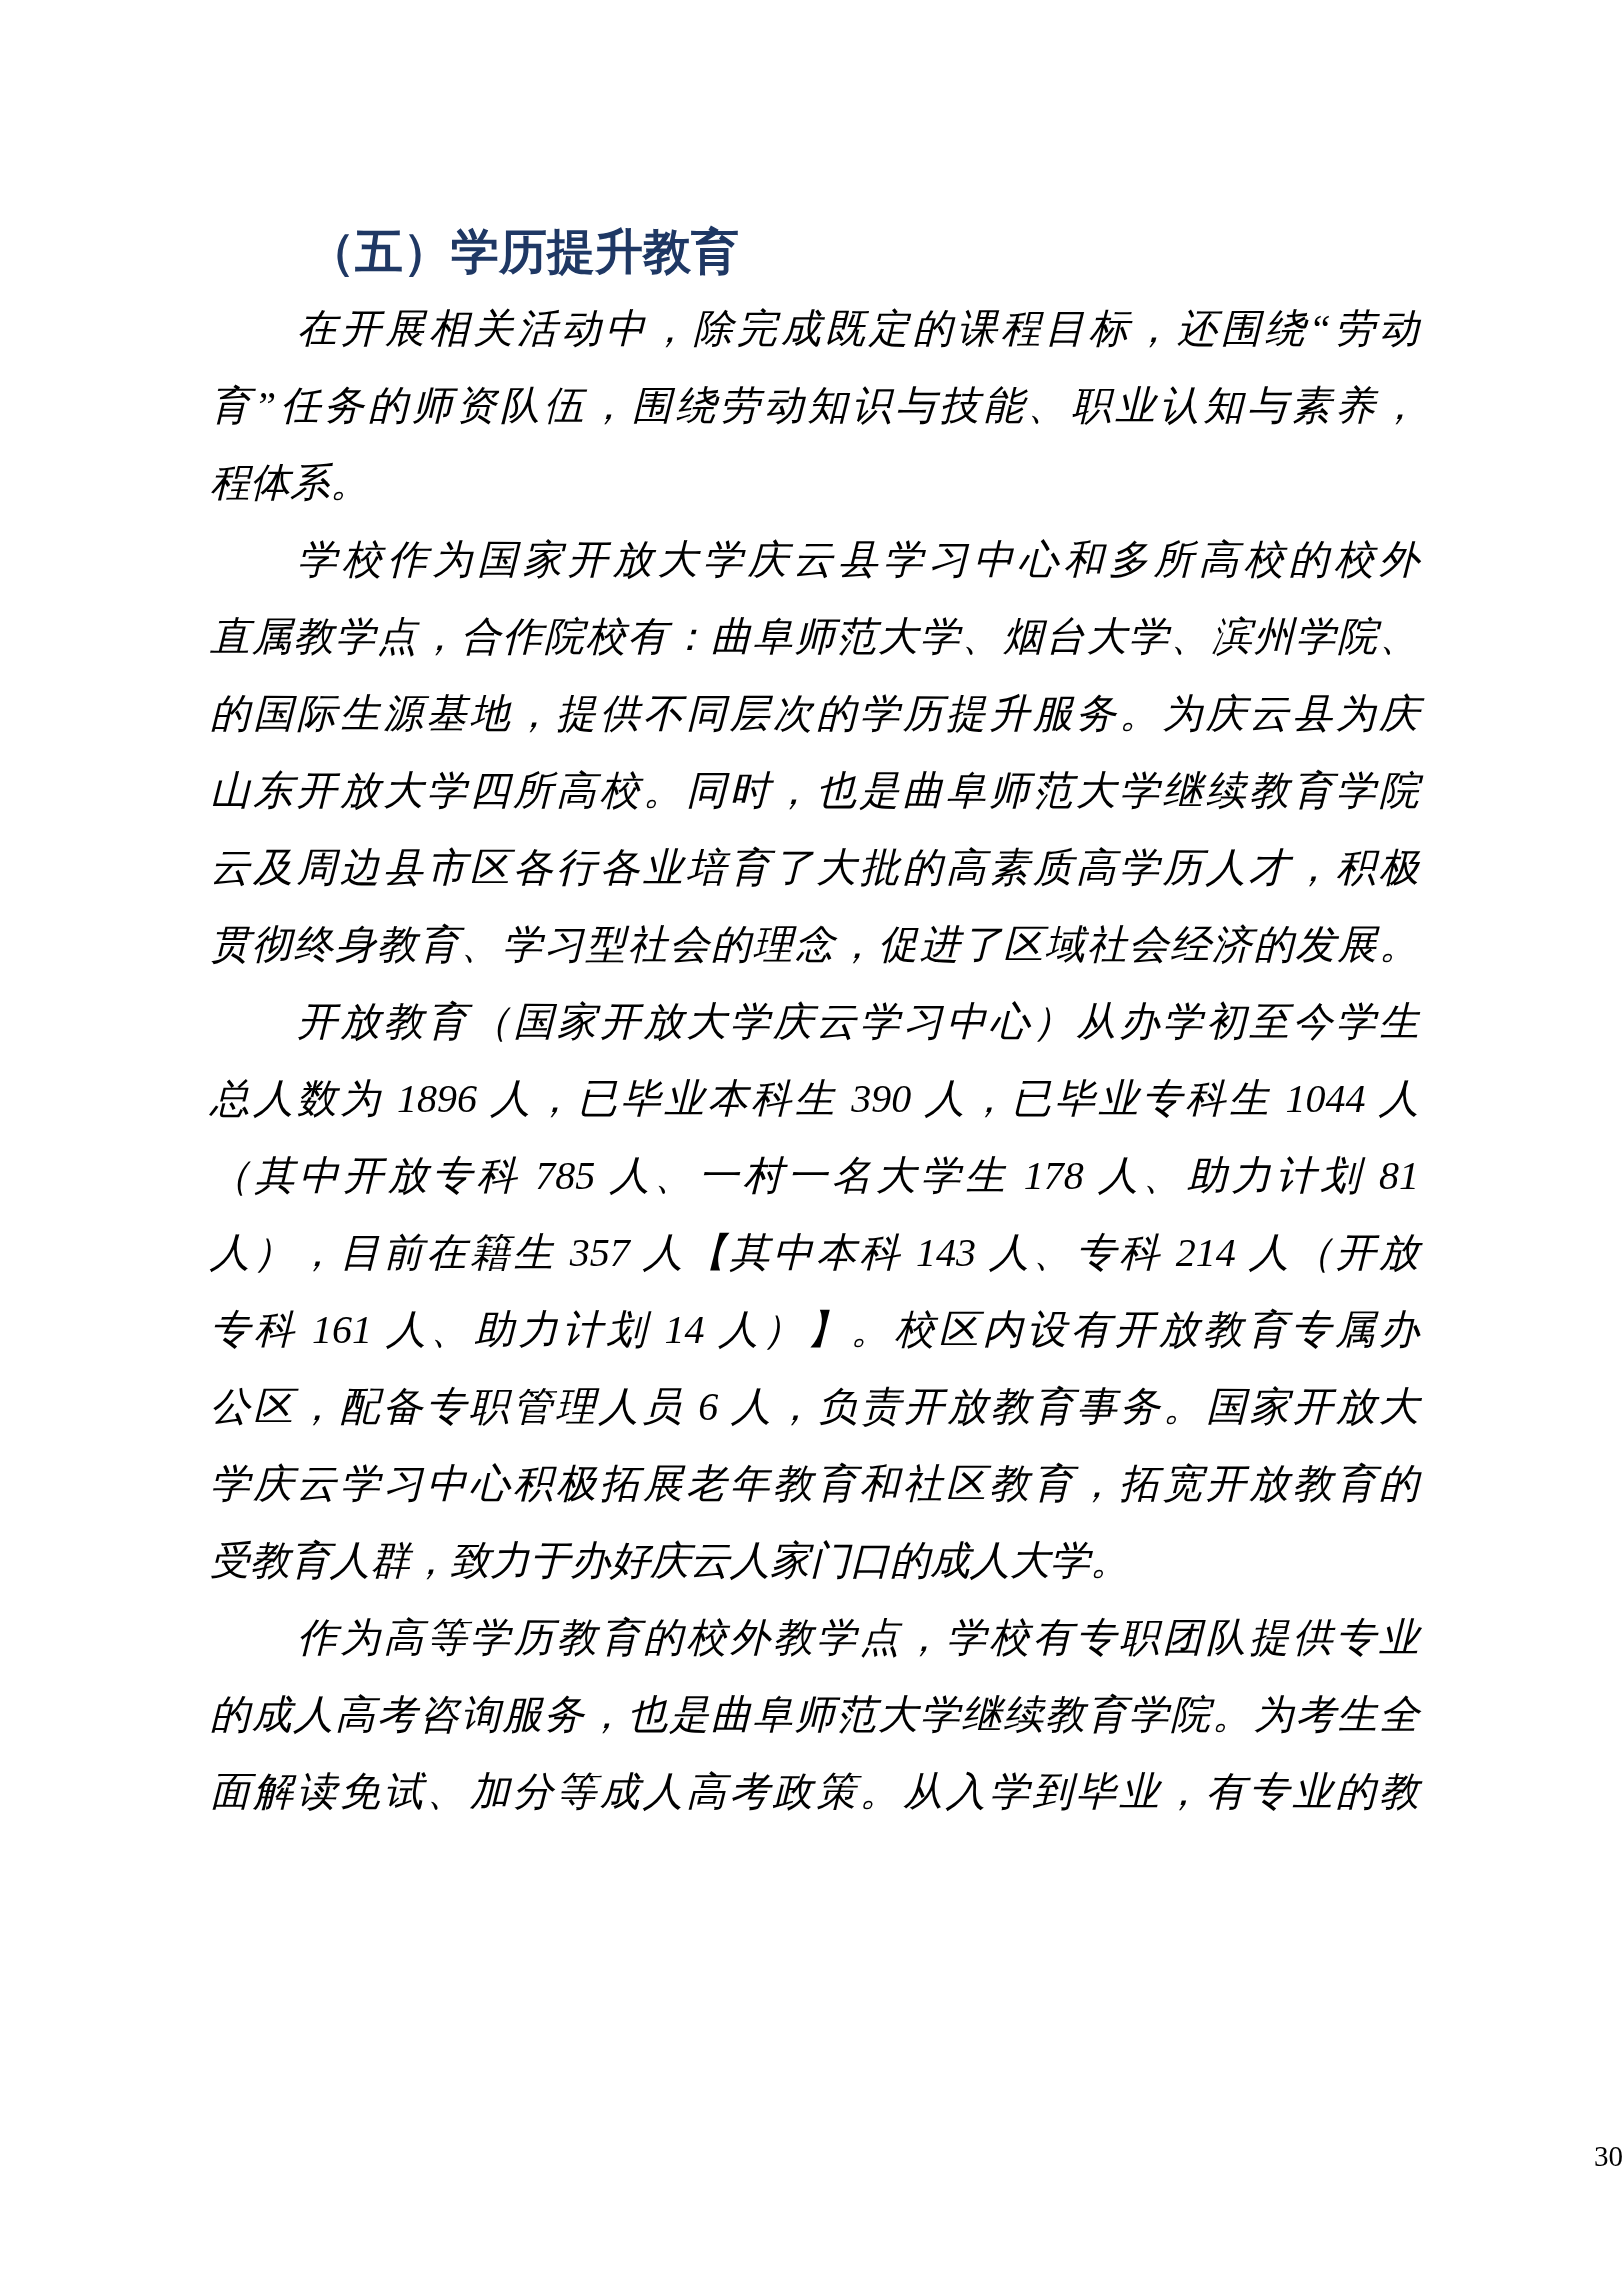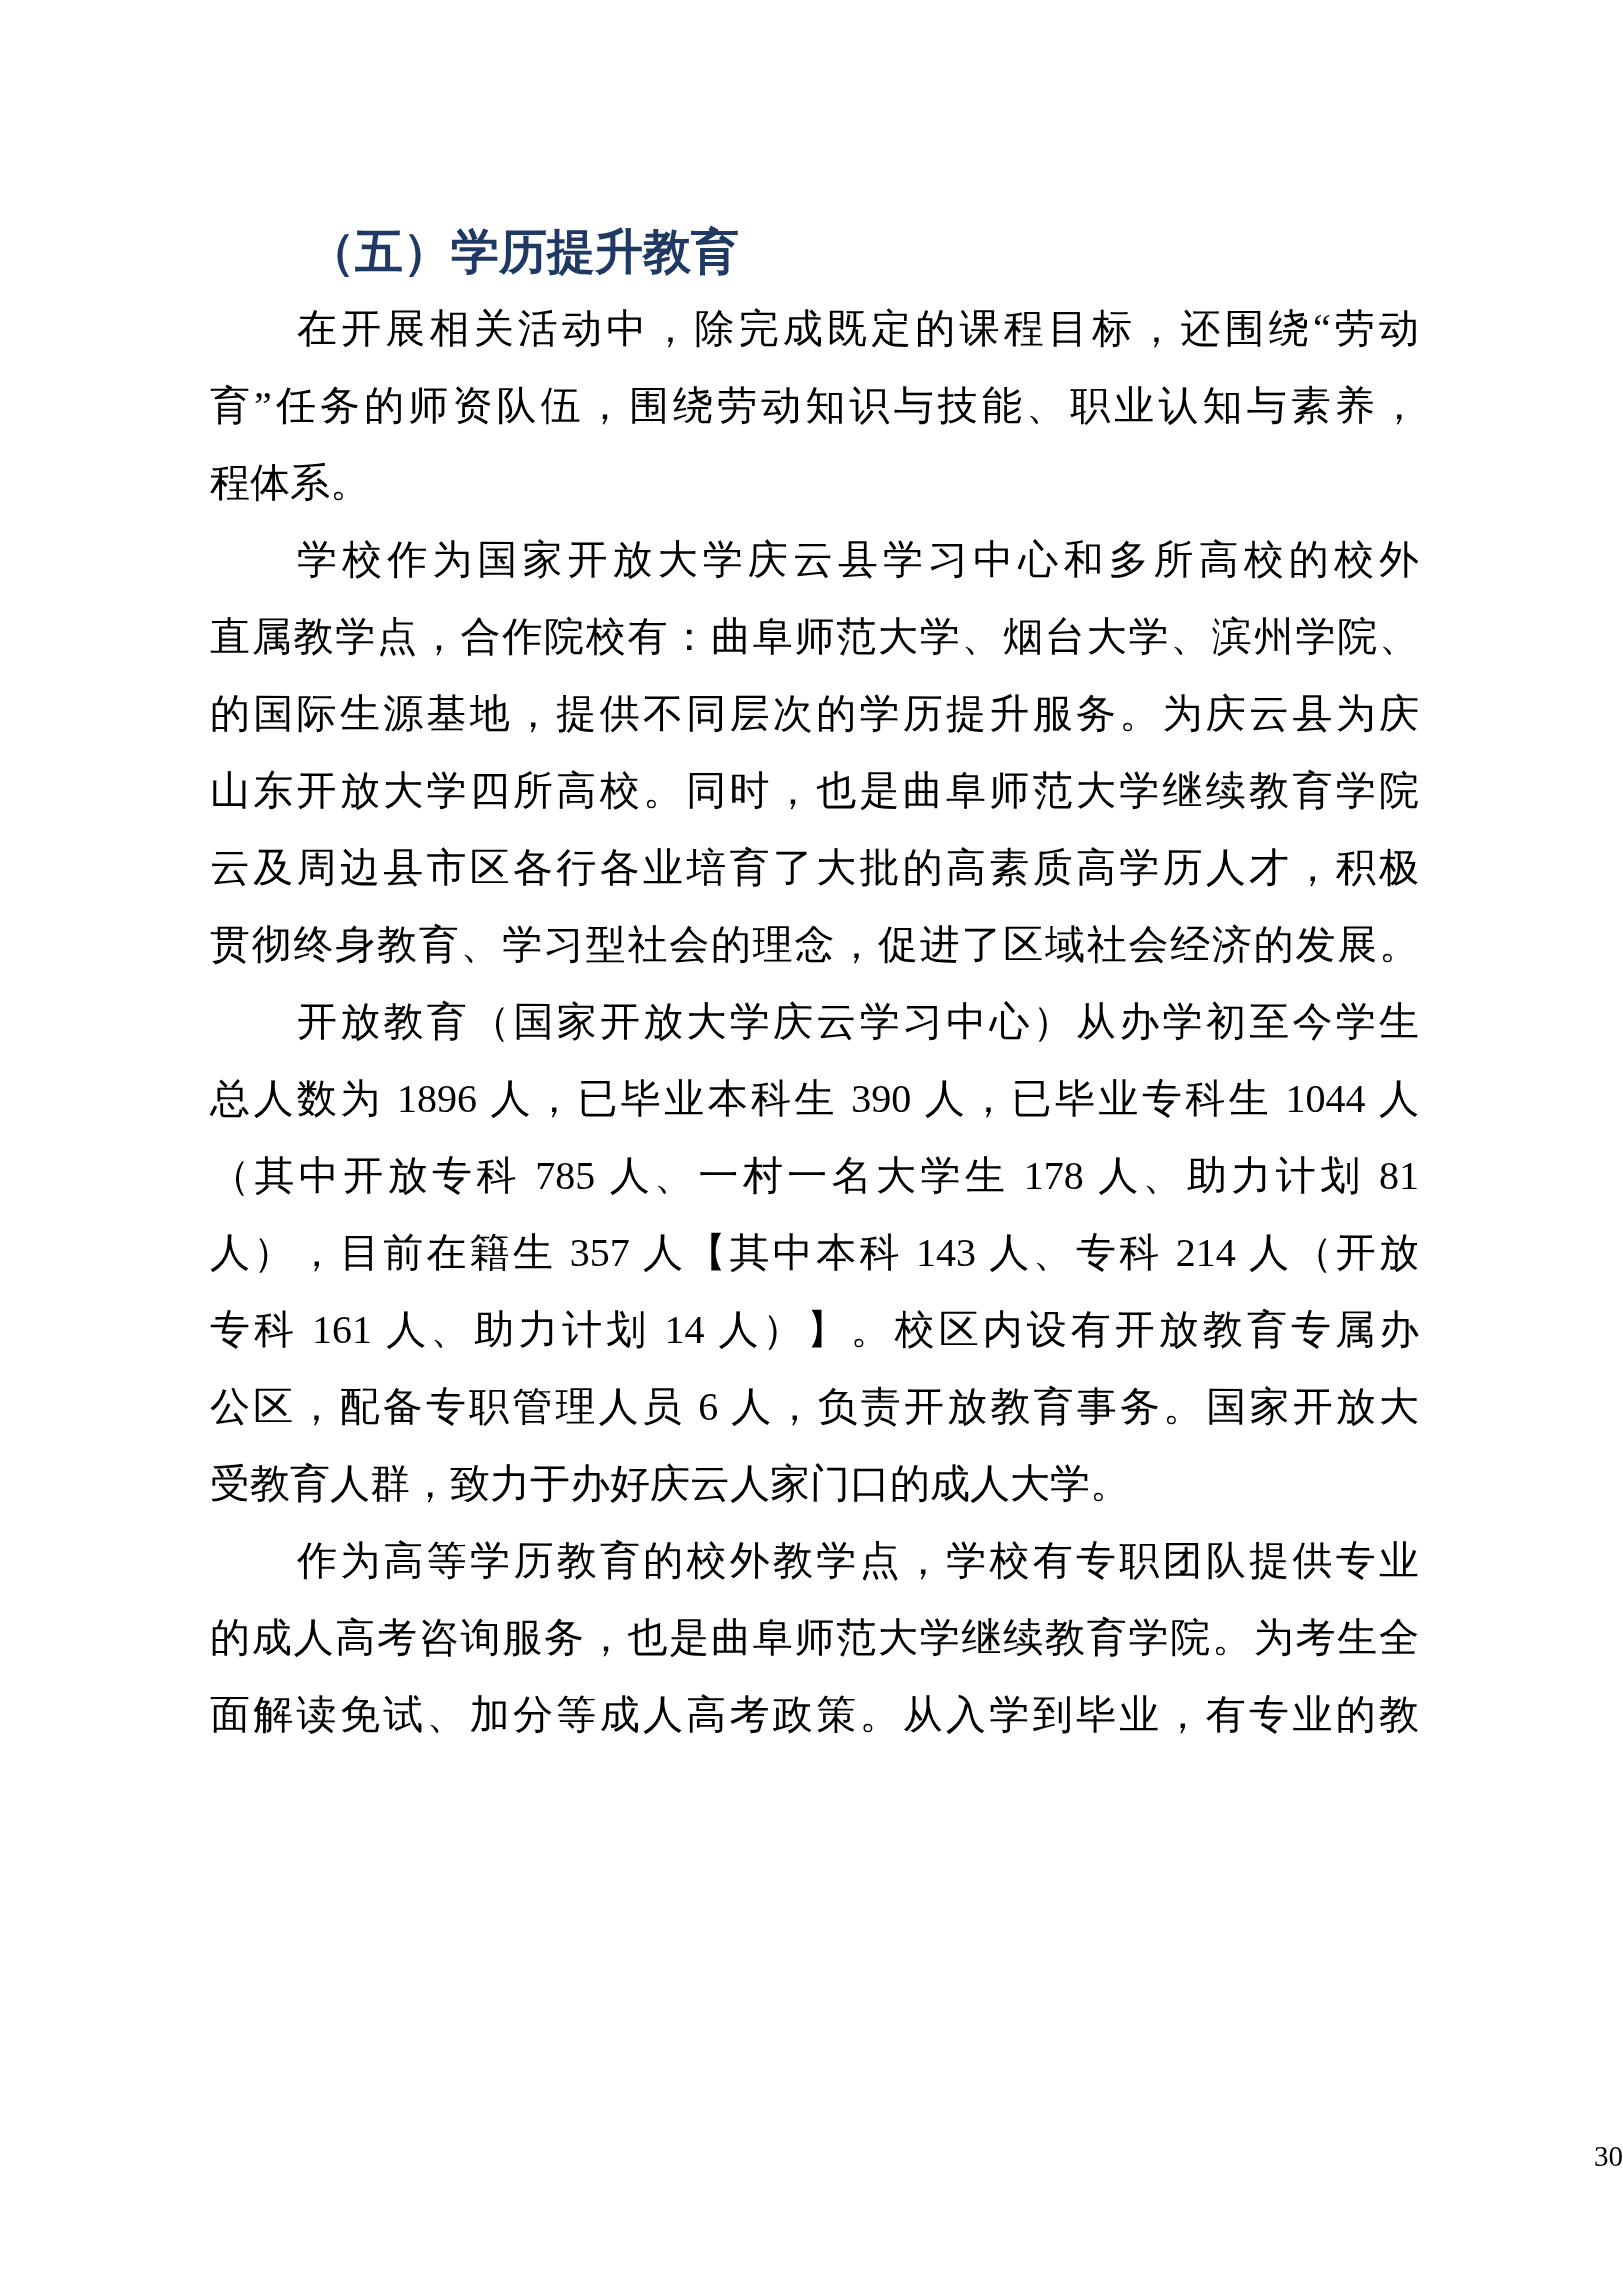--- a/index.html
+++ b/index.html
@@ -28,20 +28,21 @@
     font-family: "Liberation Sans", "DejaVu Sans", sans-serif;
     font-weight: bold;
     font-size: 48px;
     color: var(--heading, #1f3864);
     white-space: nowrap;
   }
   .line {
     height: 77px;
     line-height: 77px;
     font-family: "Liberation Serif", "DejaVu Serif", serif;
+    font-style: italic;
     font-size: 40px;
     color: var(--body, #000000);
     text-align: justify;
     text-align-last: justify;
     text-justify: inter-character;
   }
   .line.indent {
     padding-left: 87px;
   }
   .line.flush {
@@ -74,20 +75,21 @@
     <div class="line">的国际生源基地，提供不同层次的学历提升服务。为庆云县为庆</div>
     <div class="line">山东开放大学四所高校。同时，也是曲阜师范大学继续教育学院</div>
     <div class="line">云及周边县市区各行各业培育了大批的高素质高学历人才，积极</div>
     <div class="line">贯彻终身教育、学习型社会的理念，促进了区域社会经济的发展。</div>
     <div class="line indent">开放教育（国家开放大学庆云学习中心）从办学初至今学生</div>
     <div class="line">总人数为 1896 人，已毕业本科生 390 人，已毕业专科生 1044 人</div>
     <div class="line">（其中开放专科 785 人、一村一名大学生 178 人、助力计划 81</div>
     <div class="line">人），目前在籍生 357 人【其中本科 143 人、专科 214 人（开放</div>
     <div class="line">专科 161 人、助力计划 14 人）】。校区内设有开放教育专属办</div>
     <div class="line">公区，配备专职管理人员 6 人，负责开放教育事务。国家开放大</div>
+    <div class="line">学庆云学习中心积极拓展老年教育和社区教育，拓宽开放教育的</div>
     <div class="line flush">受教育人群，致力于办好庆云人家门口的成人大学。</div>
     <div class="line indent">作为高等学历教育的校外教学点，学校有专职团队提供专业</div>
     <div class="line">的成人高考咨询服务，也是曲阜师范大学继续教育学院。为考生全</div>
     <div class="line">面解读免试、加分等成人高考政策。从入学到毕业，有专业的教</div>
   </div>
   <div class="page-number">30</div>
 </div>
 
 
 </body></html>

